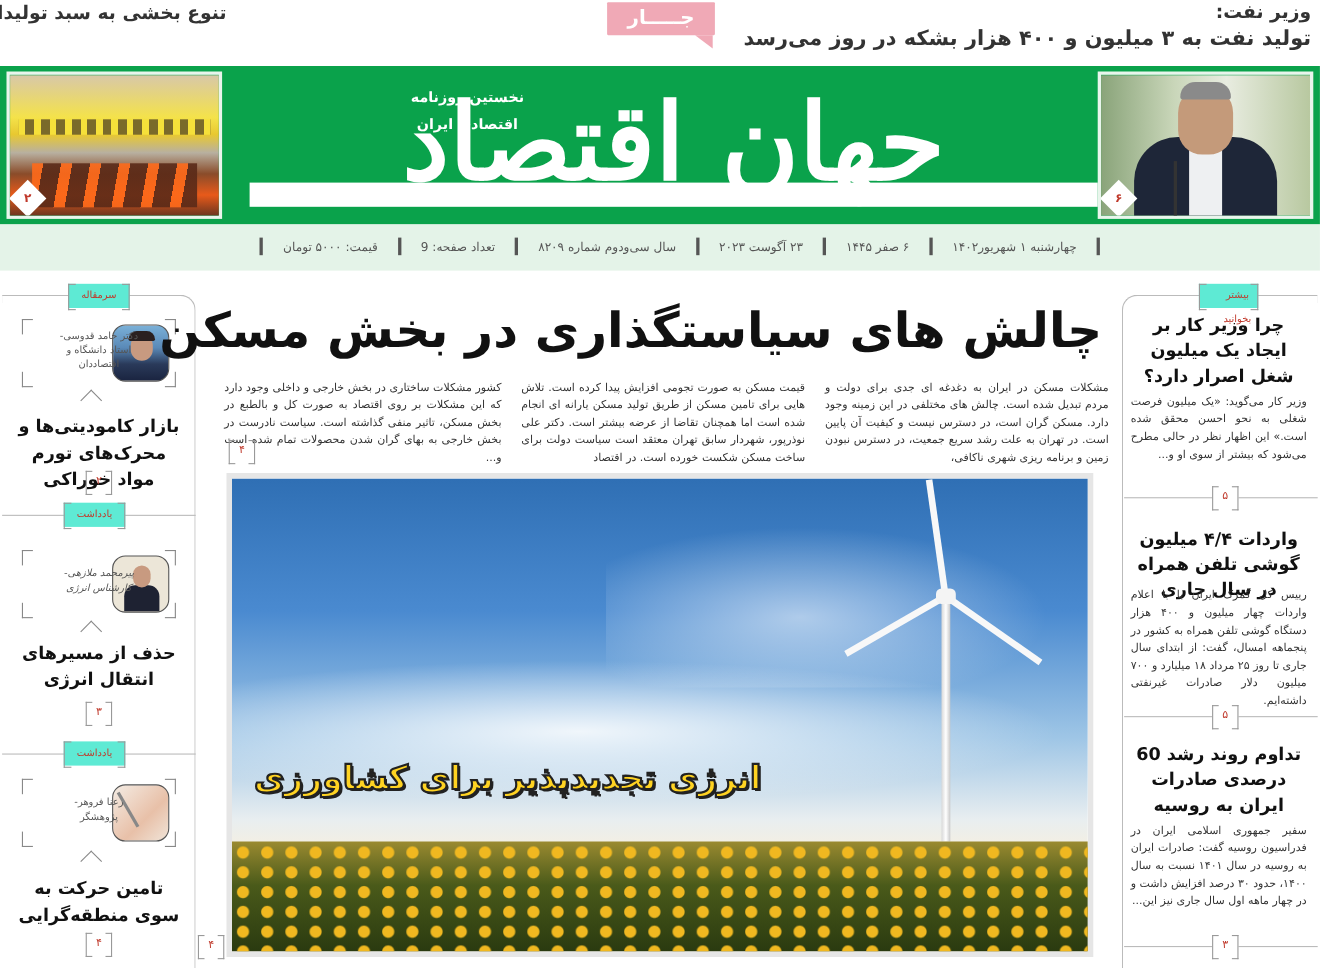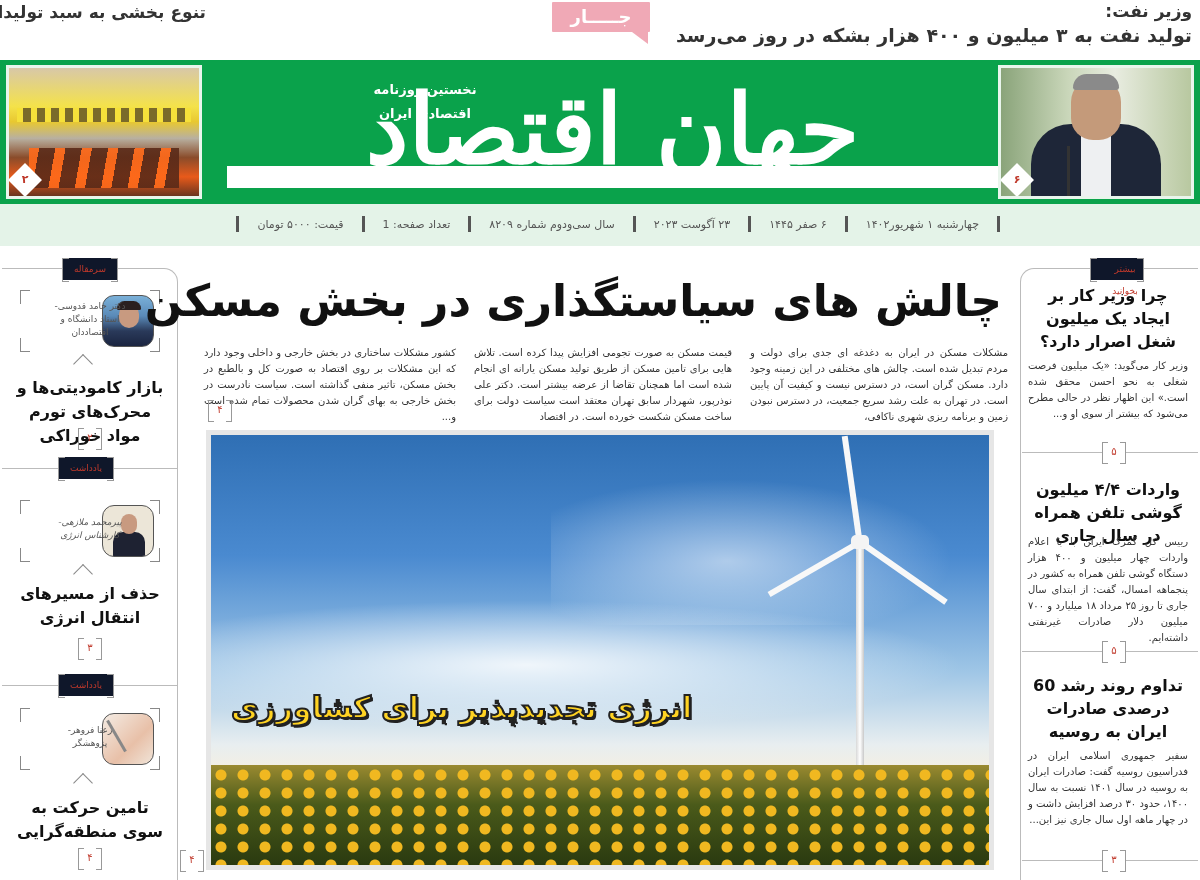--- a/index.html
+++ b/index.html
@@ -51,21 +51,21 @@
   .infobar { left: 0; top: 204px; width: 1200px; height: 42px; background: #e4f3e8; }
   .infobar .items { position: absolute; right: 200px; top: 12px; display: flex; flex-direction: row; align-items: center; gap: 0; font-size: 11px; color: #555; }
   .infobar .item { padding: 0 18px; white-space: nowrap; }
   .infobar .sep { width: 3px; height: 16px; background: #555; }
 
   
   .side-frame { top: 268px; height: 612px; border: 1px solid #bbb; border-bottom: none; }
   .side-left { left: 2px; width: 176px; border-left: none; border-radius: 0 14px 0 0; }
   .side-right { right: 2px; width: 178px; border-right: none; border-radius: 14px 0 0 0; }
 
-  .section-tag { position: absolute; width: 56px; height: 22px; background: #0f172a; text-align: center; font-size: 9px; color: #c0392b; line-height: 22px; }
+  .section-tag { position: absolute; width: 56px; height: 22px; background: #5eead4; text-align: center; font-size: 9px; color: #c0392b; line-height: 22px; }
   .section-tag::before, .section-tag::after { content: ""; position: absolute; top: 0; width: 6px; height: 22px; border: 1px solid #999; }
   .section-tag::before { left: 0; border-right: none; }
   .section-tag::after { right: 0; border-left: none; }
 
   .hline { position: absolute; height: 1px; background: #bbb; }
 
   .page-box { position: absolute; width: 24px; height: 20px; text-align: center; font-size: 10px; color: #c0392b; line-height: 20px; }
   .page-box::before, .page-box::after { content: ""; position: absolute; top: 0; width: 5px; height: 20px; border: 1px solid #999; }
   .page-box::before { left: 0; border-right: none; }
   .page-box::after { right: 0; border-left: none; }
@@ -149,21 +149,21 @@
   <div class="items">
     <span class="sep"></span>
     <span class="item">چهارشنبه ۱ شهریور۱۴۰۲</span>
     <span class="sep"></span>
     <span class="item">۶ صفر ۱۴۴۵</span>
     <span class="sep"></span>
     <span class="item">۲۳ آگوست ۲۰۲۳</span>
     <span class="sep"></span>
     <span class="item">سال سی‌ودوم شماره ۸۲۰۹</span>
     <span class="sep"></span>
-    <span class="item">تعداد صفحه: 1</span>
+    <span class="item">تعداد صفحه: 9</span>
     <span class="sep"></span>
     <span class="item">قیمت: ۵۰۰۰ تومان</span>
     <span class="sep"></span>
   </div>
 </div>
 
 <div class="abs side-frame side-left"></div>
 
 <div class="section-tag" style="left:62px; top:258px;">سرمقاله</div>
 <div class="author-box" style="top:290px;">

